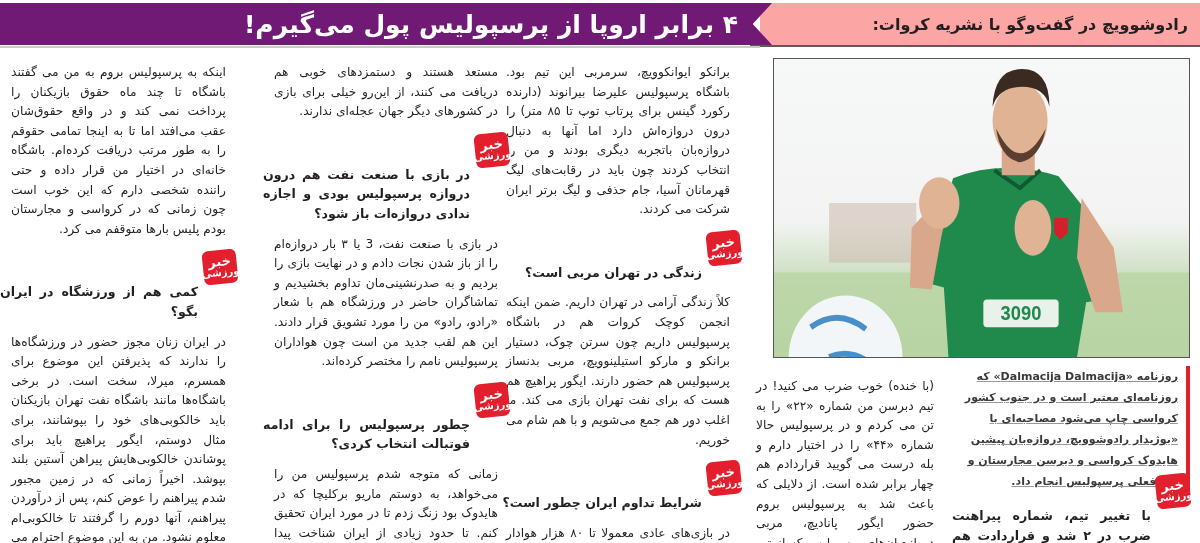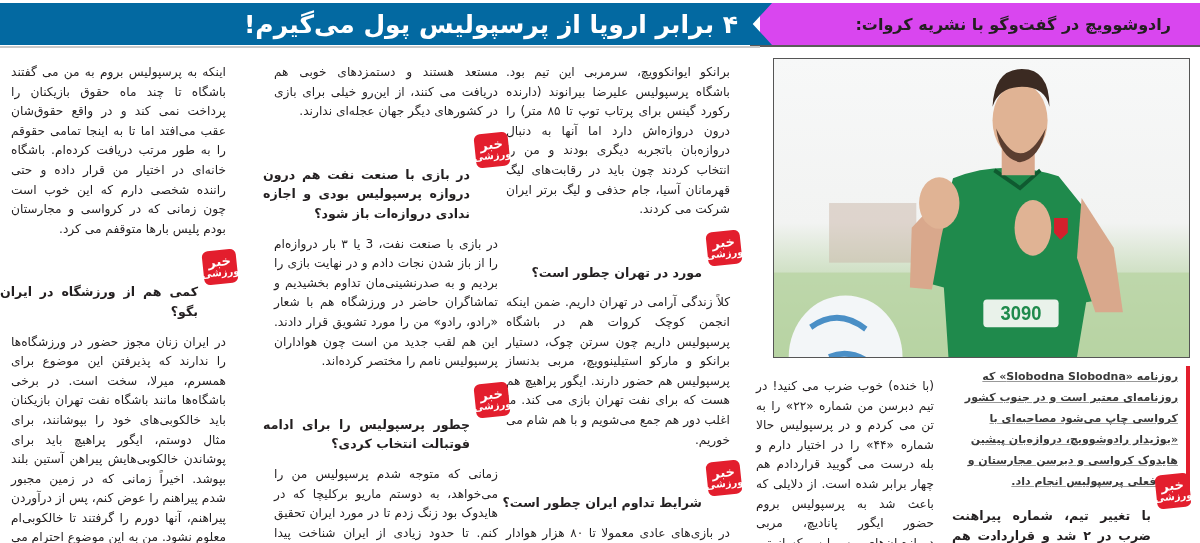--- a/index.html
+++ b/index.html
@@ -3,27 +3,27 @@
 <meta charset="utf-8">
 <style>
   * { box-sizing: border-box; margin: 0; padding: 0; }
   html, body { width: 1200px; height: 543px; overflow: hidden; background: #ffffff; }
   body { font-family: "DejaVu Sans", sans-serif; color: #231f20; direction: rtl; position: relative; }
 
   
   .headline { position: absolute; top: 0; left: 0; width: 1200px; height: 48px; }
   .kicker {
     position: absolute; right: 0; top: 3px; width: 440px; height: 42px;
-    background: #d946ef; display: flex; align-items: center; padding-right: 29px;
+    background: #fca5a5; display: flex; align-items: center; padding-right: 12px;
     font-size: 16px; font-weight: bold; color: #231f20;
   }
   .kicker-rule { position: absolute; right: 0; top: 45px; width: 450px; height: 2px; background: #5b5b5b; }
   .title-bar {
     position: absolute; left: 0; top: 3px; width: 772px; height: 42px;
-    background: #0369a1; display: flex; align-items: center; padding-right: 34px;
+    background: #701a75; display: flex; align-items: center; padding-right: 34px;
     clip-path: polygon(0 0, 100% 0, 97.5% 50%, 100% 100%, 0 100%);
     color: #ffffff; font-size: 25px; font-weight: bold; white-space: nowrap; padding-left: 48px;
   }
   .title-rule { position: absolute; left: 0; top: 46px; width: 760px; height: 2px; background: #c9c9c9; }
 
   
   .photo {
     position: absolute; top: 58px; right: 10px; width: 417px; height: 300px;
     border: 1px solid #555; overflow: hidden;
     background: linear-gradient(180deg, #f7f8f8 0%, #f2f3f2 55%, #cfe0c4 72%, #b9d4aa 100%);
@@ -91,21 +91,21 @@
     <rect x="228" y="242" width="82" height="28" rx="4" fill="#e9f2ea"></rect>
     <text x="269" y="263" font-size="20" font-weight="bold" fill="#1f8a4c" text-anchor="middle" font-family="Liberation Sans, sans-serif">3090</text>
 
     <circle cx="78" cy="300" r="62" fill="#f3f6f8"></circle>
     <path d="M40 270 Q70 250 100 272" fill="none" stroke="#4a8fc6" stroke-width="6"></path>
     <path d="M60 300 Q85 290 110 310" fill="none" stroke="#4a8fc6" stroke-width="6"></path>
   </svg>
 </figure>
 
 <figcaption class="caption">
-  <span>روزنامه «</span><span>Slobodna Slobodna</span><span>» که روزنامه‌ای معتبر است و در جنوب کشور کرواسی چاپ می‌شود مصاحبه‌ای با «بوژیدار رادوشوویچ، دروازه‌بان پیشین هایدوک کرواسی و دبرسن مجارستان و گلر فعلی پرسپولیس انجام داد.</span>
+  <span>روزنامه «</span><span>Dalmacija Dalmacija</span><span>» که روزنامه‌ای معتبر است و در جنوب کشور کرواسی چاپ می‌شود مصاحبه‌ای با «بوژیدار رادوشوویچ، دروازه‌بان پیشین هایدوک کرواسی و دبرسن مجارستان و گلر فعلی پرسپولیس انجام داد.</span>
 </figcaption>
 
 <div class="col col-q1">
   <div class="q">
     <div class="logo">
       <span class="big">خبر</span>
         <span>ورزشی</span>
     </div>
     <div class="q-text">با تغییر تیم، شماره پیراهنت ضرب در ۲ شد و قراردادت هم نسبت به دبرسن مجارستان چهار برابر شد؟</div>
   </div>
@@ -115,21 +115,21 @@
   <p>(با خنده) خوب ضرب می کنید! در تیم دبرسن من شماره «۲۲» را به تن می کردم و در پرسپولیس حالا شماره «۴۴» را در اختیار دارم و بله درست می گویید قراردادم هم چهار برابر شده است. از دلایلی که باعث شد به پرسپولیس بروم حضور ایگور پانادیچ، مربی دروازه‌بان‌های پرسپولیس که از تیم هایدوک او را می‌شناسم و البته پروفسور</p>
 </div>
 
 <div class="col col-2">
   <p>برانکو ایوانکوویچ، سرمربی این تیم بود. باشگاه پرسپولیس علیرضا بیرانوند (دارنده رکورد گینس برای پرتاب توپ تا ۸۵ متر) را درون دروازه‌اش دارد اما آنها به دنبال دروازه‌بان باتجربه دیگری بودند و من را انتخاب کردند چون باید در رقابت‌های لیگ قهرمانان آسیا، جام حذفی و لیگ برتر ایران شرکت می کردند.</p>
   <div class="q">
     <div class="logo">
       <span class="big">خبر</span>
         <span>ورزشی</span>
     </div>
-    <div class="q-text">مورد در تهران چطور است؟</div>
+    <div class="q-text">زندگی در تهران مربی است؟</div>
   </div>
   <p>کلاً زندگی آرامی در تهران داریم. ضمن اینکه انجمن کوچک کروات هم در باشگاه پرسپولیس داریم چون سرتن چوک، دستیار برانکو و مارکو استیلینوویچ، مربی بدنساز پرسپولیس هم حضور دارند. ایگور پراهیچ هم هست که برای نفت تهران بازی می کند. ما اغلب دور هم جمع می‌شویم و با هم شام می خوریم.</p>
   <div class="q">
     <div class="logo">
       <span class="big">خبر</span>
         <span>ورزشی</span>
     </div>
     <div class="q-text">شرایط تداوم ایران چطور است؟</div>
   </div>
   <p>در بازی‌های عادی معمولا تا ۸۰ هزار هوادار در ورزشگاه حضور پیدا می کنند و زمانی که به دربی تهران می‌رسیم، صد هزار هوادار به ورزشگاه می‌آیند. بازیکنان ایران</p>

